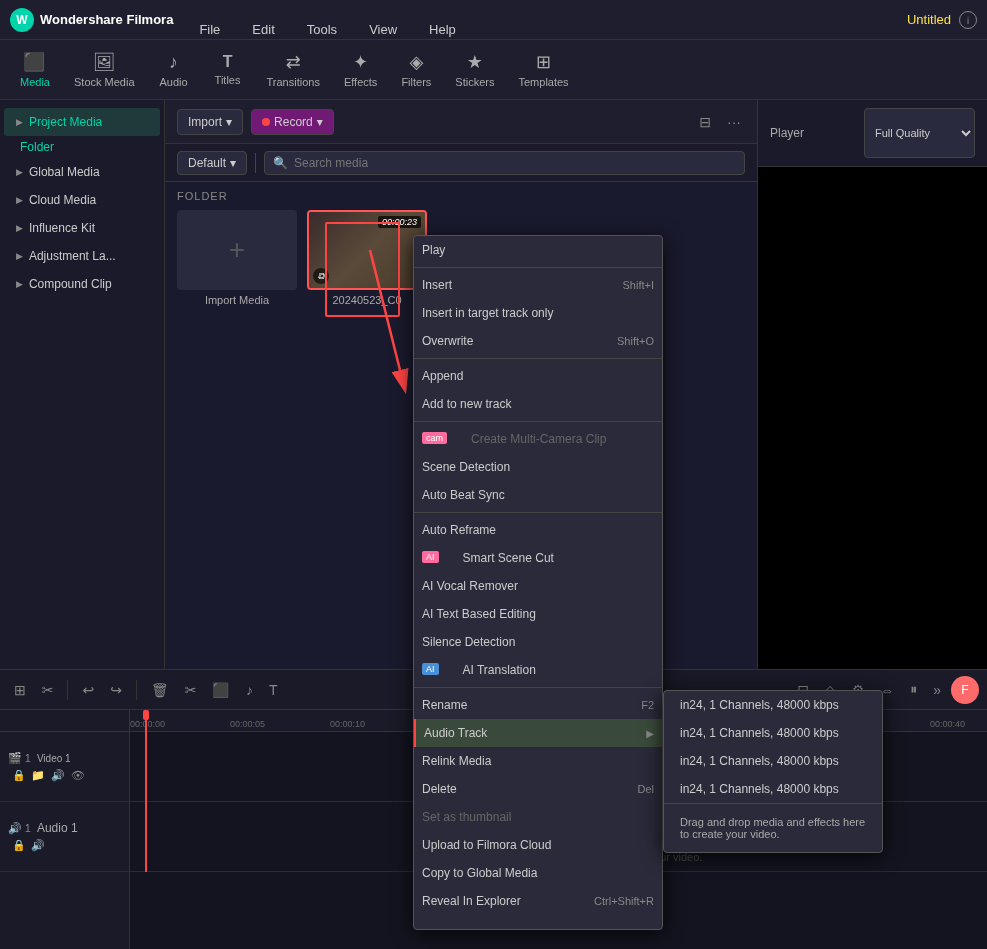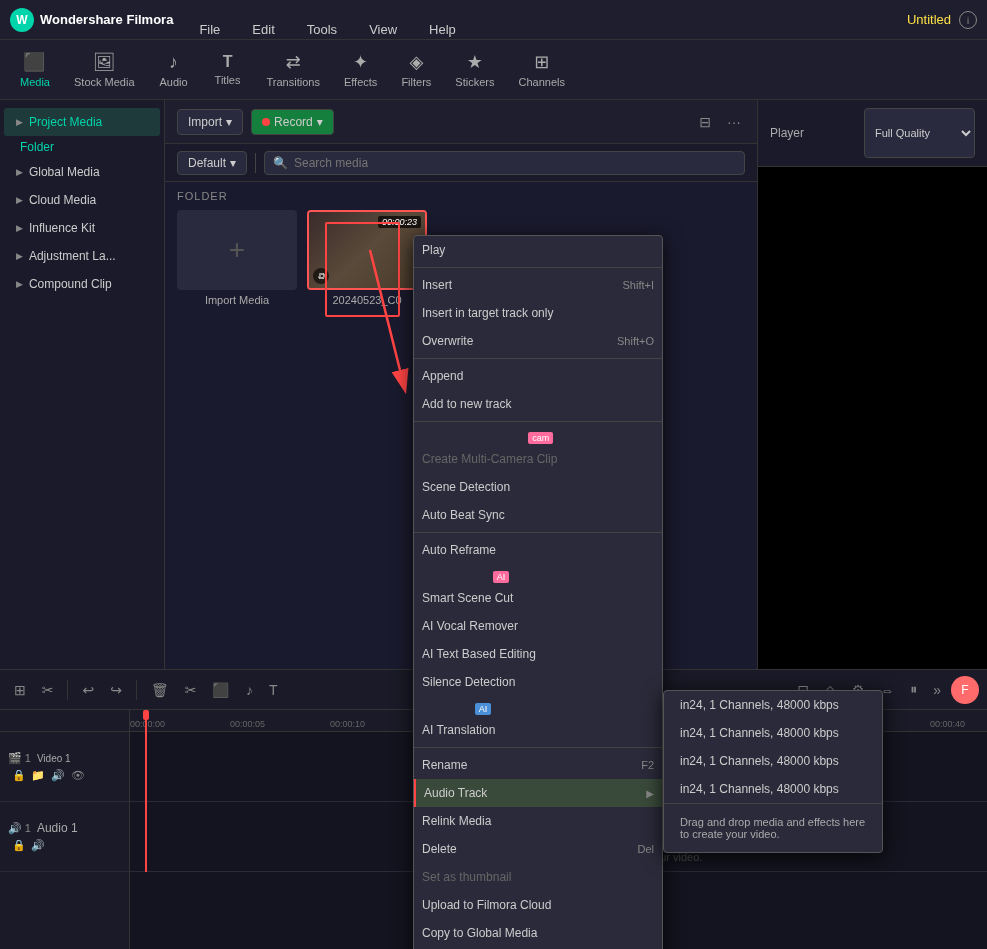--- a/index.html
+++ b/index.html
@@ -31,21 +31,21 @@
     .sidebar-item { display: flex; align-items: center; gap: 6px; padding: 7px 12px; cursor: pointer; color: #ccc; font-size: 12px; border-radius: 3px; margin: 0 4px; }
     .sidebar-item.active { color: #00d4aa; background: #1e3a3a; }
     .sidebar-chevron { font-size: 9px; color: #888; }
     .folder-item { padding: 4px 20px; color: #00d4aa; font-size: 12px; cursor: pointer; }
     .sidebar-bottom { margin-top: auto; padding: 8px; display: flex; gap: 8px; align-items: center; }
     .sidebar-bottom-btn { color: #888; cursor: pointer; font-size: 14px; padding: 4px; }
 
     
     .content-toolbar { height: 44px; display: flex; align-items: center; padding: 0 12px; gap: 8px; border-bottom: 1px solid #333; background: #1e1e2e; }
     .btn-import { background: #2a2a3e; border: 1px solid #444; color: #ccc; padding: 5px 10px; border-radius: 4px; cursor: pointer; display: flex; align-items: center; gap: 4px; font-size: 12px; }
-    .btn-record { background: #15803d; border: 1px solid #444; color: #ccc; padding: 5px 10px; border-radius: 4px; cursor: pointer; display: flex; align-items: center; gap: 4px; font-size: 12px; }
+    .btn-record { background: #701a75; border: 1px solid #444; color: #ccc; padding: 5px 10px; border-radius: 4px; cursor: pointer; display: flex; align-items: center; gap: 4px; font-size: 12px; }
     .record-dot { width: 8px; height: 8px; background: #ff4444; border-radius: 50%; }
     .toolbar-spacer { flex: 1; }
     .filter-icon { color: #888; cursor: pointer; font-size: 14px; padding: 4px; }
     .more-icon { color: #888; cursor: pointer; font-size: 14px; padding: 4px; }
 
     
     .search-bar { height: 38px; display: flex; align-items: center; padding: 0 12px; gap: 8px; border-bottom: 1px solid #333; background: #1a1a2a; }
     .default-btn { background: #2a2a3e; border: 1px solid #444; color: #ccc; padding: 4px 10px; border-radius: 4px; cursor: pointer; font-size: 12px; display: flex; align-items: center; gap: 4px; }
     .search-divider { width: 1px; height: 20px; background: #444; }
     .search-input-wrap { flex: 1; display: flex; align-items: center; gap: 6px; background: #2a2a3e; border: 1px solid #444; border-radius: 4px; padding: 4px 8px; }
@@ -87,21 +87,21 @@
     
     .context-menu { position: absolute; left: 413px; top: 235px; background: #2a2a3a; border: 1px solid #555; border-radius: 4px; width: 250px; z-index: 100; box-shadow: 0 4px 20px rgba(0,0,0,0.8); }
     .ctx-item { padding: 7px 8px; color: #ccc; cursor: pointer; font-size: 12px; display: flex; align-items: center; justify-content: space-between; }
     .ctx-item.highlighted { background: #3a3a4a; }
     .ctx-item.disabled { color: #666; cursor: default; }
     .ctx-separator { height: 1px; background: #444; margin: 3px 0; }
     .ctx-shortcut { color: #888; font-size: 11px; }
     .ctx-arrow { color: #888; font-size: 10px; }
     .ctx-badge { background: #ff6b9d; color: #fff; font-size: 9px; padding: 1px 4px; border-radius: 2px; margin-right: 4px; }
     .ctx-badge-blue { background: #4a90d9; color: #fff; font-size: 9px; padding: 1px 4px; border-radius: 2px; margin-right: 4px; }
-    .ctx-item-left { display: flex; align-items: flex-end; gap: 8px; flex-direction: column; }
+    .ctx-item-left { display: flex; align-items: flex-start; gap: 20px; }
 
     
     .submenu { position: absolute; left: 663px; top: 690px; background: #2a2a3a; border: 1px solid #555; border-radius: 4px; width: 220px; z-index: 101; box-shadow: 0 4px 20px rgba(0,0,0,0.8); }
     .submenu-item { padding: 7px 16px; color: #ccc; cursor: pointer; font-size: 12px; }
     .submenu-footer { padding: 12px 16px; color: #aaa; font-size: 11px; border-top: 1px solid #444; }
 
     
     .selection-box { position: absolute; top: 222px; left: 325px; width: 75px; height: 95px; border: 2px solid #ff4444; border-radius: 2px; z-index: 50; pointer-events: none; }
     .tl-track-label { height: 70px; border-bottom: 1px solid #2a2a38; display: flex; align-items: center; padding: 0 8px; gap: 6px; }
     .tl-ruler { height: 22px; background: #1a1a28; border-bottom: 1px solid #333; display: flex; align-items: flex-end; position: relative; overflow: hidden; }
@@ -155,21 +155,21 @@
   <div class="toolbar-item">
     <span class="toolbar-icon">◈</span>
     <span>Filters</span>
   </div>
   <div class="toolbar-item">
     <span class="toolbar-icon">★</span>
     <span>Stickers</span>
   </div>
   <div class="toolbar-item">
     <span class="toolbar-icon">⊞</span>
-    <span>Channels</span>
+    <span>Templates</span>
   </div>
 </div>
 
 <div class="main">
 
   <div class="sidebar">
     <div class="sidebar-item active">
       <span class="sidebar-chevron">▶</span>
       <span>Project Media</span>
     </div>

